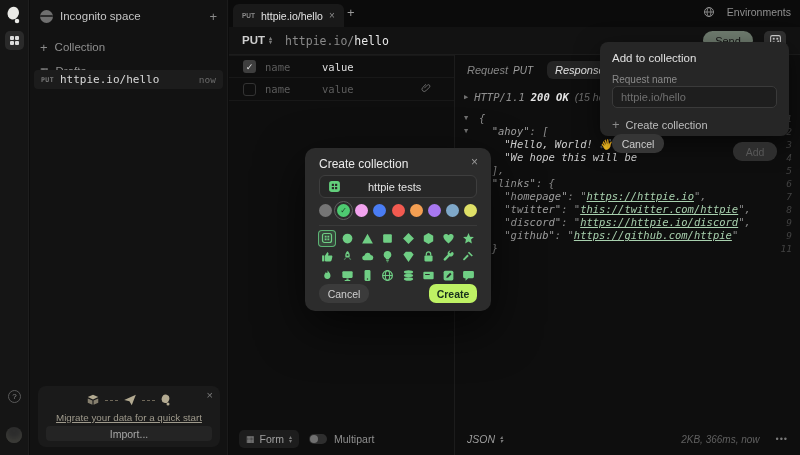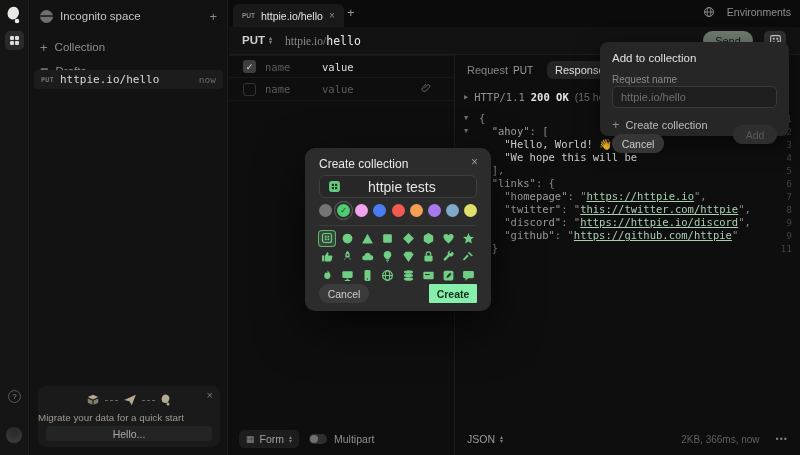--- a/index.html
+++ b/index.html
@@ -27,38 +27,38 @@
   #draft-item { position:absolute; left:4px; right:4px; top:70px; height:19px; background:#1c1c1c; border-radius:4px; display:flex; align-items:center; gap:6px; padding:0 7px; }
   #draft-method { font-size:6.5px; font-weight:bold; color:#7c7c7c; letter-spacing:.4px; }
   #draft-name { font-size:11px; color:#d9d9d9; }
   #draft-time { margin-left:auto; font-size:9.5px; color:#6a6a6a; }
 
   
   #migrate-card { position:absolute; left:8px; width:182px; top:386px; height:61px; background:#1a1a1a; border-radius:8px; }
   #migrate-close { position:absolute; right:7px; top:3px; color:#7a7a7a; font-size:11px; }
   #migrate-icons { position:absolute; left:0; right:0; top:7px; display:flex; align-items:center; justify-content:center; gap:5px; color:#b3aa91; }
   .dash-link { width:13px; border-top:1px dashed #6e6758; }
-  #migrate-msg { position:absolute; left:0; right:0; top:26px; font-size:9.8px; color:#9f9a8c; }
+  #migrate-msg { position:absolute; left:0; right:0; top:26px; text-align:center; font-size:9.8px; color:#9f9a8c;text-decoration:underline; }
   #import-btn { position:absolute; left:8px; right:8px; top:40px; height:15px; background:#242424; border-radius:4px; font-size:10.5px; color:#a8a8a8; display:flex; align-items:center; justify-content:center; }
 
   
   #main { position:absolute; left:229px; top:0; right:0; height:455px; background:#0e0e0e; }
   #tabstrip { position:absolute; left:0; right:0; top:0; height:27px; background:#0b0b0b; }
   #req-tab { position:absolute; left:4px; top:4px; height:23px; background:#191919; border-radius:6px 6px 0 0; display:flex; align-items:center; gap:6px; padding:0 9px; }
   #req-tab .m { font-size:6.5px; font-weight:bold; color:#8a8a8a; }
   #req-tab .t { font-size:10.5px; color:#e3e3e3; }
   #req-tab .x { font-size:10px; color:#8a8a8a; }
   #tab-plus { position:absolute; left:118px; top:5px; color:#9a9a9a; font-size:13px; }
   #env { position:absolute; right:9px; top:6px; display:flex; align-items:center; gap:12px; color:#8f8f8f; font-size:10.5px; }
 
   #urlbar { position:absolute; left:0; right:0; top:27px; height:28px; background:#121212; border-bottom:1px solid #1c1c1c; }
   #method { position:absolute; left:13px; top:7px; display:flex; align-items:center; gap:4px; font-size:11.5px; font-weight:bold; color:#cfcfcf; }
   .updown { display:inline-flex; flex-direction:column; line-height:4.5px; font-size:6px; color:#7a7a7a; }
   #url { position:absolute; left:56px; top:7px; font-size:11.5px; }
-  #url .host { color:#8a8a8a;font-family:Liberation Serif, serif; } #url .path { color:#e8e8e8; }
+  #url .host { color:#8a8a8a; } #url .path { color:#e8e8e8; }
   #send-btn { position:absolute; right:47px; top:4px; width:50px; height:19px; background:#6e7b6e; border-radius:10px; color:#141414; font-size:11px; font-weight:normal; display:flex; align-items:center; justify-content:center; }
   #collect-btn { position:absolute; right:14px; top:4px; width:22px; height:19px; background:#303030; border-radius:5px; display:flex; align-items:center; justify-content:center; color:#d0d0d0; }
 
   
   #panel-req { position:absolute; left:0; top:55px; width:226px; bottom:0; border-right:1px solid #1c1c1c; }
   #req-tabs { display:flex; align-items:center; height:30px; padding:0 10px; gap:14px; font-size:11px; color:#878787; }
   .tab-dot { display:inline-block; width:3.5px; height:3.5px; border-radius:50%; background:#6f6f6f; margin-left:4px; vertical-align:2px; }
   .pill-tab { background:#242424; border-radius:6px; padding:3px 8px; color:#e0e0e0; }
   #tab-params .count { color:#7a7a7a; margin-left:4px; }
   #code-toggle { margin-left:auto; color:#76d689; font-size:9.5px; font-weight:bold; letter-spacing:-.5px; }
@@ -72,21 +72,21 @@
   .kv-val.filled { color:#dedede; } .kv-val.empty { color:#5c5c5c; }
   .clip { position:absolute; right:22px; color:#707070; }
   #req-footer { position:absolute; left:0; right:0; bottom:7px; height:18px; display:flex; align-items:center; padding:0 10px; gap:10px; }
   #form-pill { display:flex; align-items:center; gap:5px; background:#1d1d1d; border-radius:5px; height:18px; padding:0 7px; font-size:10.5px; color:#a0a0a0; }
   .grid-glyph { color:#8a8a8a; font-size:9px; }
   #multipart-toggle { display:flex; align-items:center; gap:7px; font-size:10.5px; color:#8f8f8f; }
   .toggle-track { width:18px; height:10px; background:#2e2e2e; border-radius:5px; position:relative; }
   .toggle-knob { position:absolute; left:1px; top:1px; width:8px; height:8px; background:#707070; border-radius:50%; }
 
   
-  #panel-res { position:absolute; left:226px; top:55px; right:0; bottom:0; }
+  #panel-res { position:absolute; left:226px; top:55px; right:0; bottom:0;font-style:italic; }
   #res-tabs { display:flex; align-items:center; height:30px; padding:0 12px; gap:14px; font-size:11px; color:#878787; }
   .tab-badge { color:#9f9f9f; margin-left:5px; font-size:10px; }
   #status-line { position:absolute; left:9px; top:36px; display:flex; align-items:center; gap:6px; font-size:10.5px; }
   #status-line .arrow { font-size:7px; color:#6f6f6f; }
   #status-line .proto { color:#8f8f8f; }
   #status-line .code { color:#e5e5e5; font-weight:bold; }
   #status-line .hnote { color:#6f6f6f; font-family:"Liberation Sans",sans-serif; }
   #response-code { position:absolute; left:9px; right:4px; top:57px; font-size:10.5px; }
   .code-line { position:relative; height:13px; line-height:13px; white-space:pre; padding-left:15px; }
   .code-line .chev { position:absolute; left:0; top:0; font-size:7px; color:#6f6f6f; }
@@ -97,41 +97,41 @@
   #res-meta { margin-left:auto; font-size:10px; color:#606060; }
   #res-menu { color:#7a7a7a; letter-spacing:1px; font-size:9px; margin-left:10px; }
 
   
   #popover { position:absolute; left:600px; top:42px; width:189px; height:94px; background:#262626; border-radius:8px; box-shadow:0 8px 24px rgba(0,0,0,.55); z-index:30; }
   #popover .title { position:absolute; left:12px; top:10px; font-size:11.5px; color:#e0e0e0; }
   #popover .lbl { position:absolute; left:12px; top:32px; font-size:10px; color:#8a8a8a; }
   #pop-input { position:absolute; left:12px; right:12px; top:44px; height:22px; background:#1e1e1e; border:1px solid #3a3a3a; border-radius:5px; font-size:11px; color:#6f6f6f; display:flex; align-items:center; padding:0 8px; }
   #pop-create { position:absolute; left:12px; top:75px; display:flex; align-items:center; gap:6px; font-size:11px; color:#bdbdbd; }
   #pop-cancel { position:absolute; left:12px; top:92px; width:52px; height:19px; background:#363636; border-radius:9px; font-size:10.5px; color:#cdcdcd; display:flex; align-items:center; justify-content:center; }
-  #pop-add { position:absolute; right:12px; top:83px; width:44px; height:19px; background:#2e2e2e; border-radius:9px; font-size:10.5px; color:#585858; display:flex; align-items:center; justify-content:center; }
+  #pop-add { position:absolute; right:12px; top:100px; width:44px; height:19px; background:#2e2e2e; border-radius:9px; font-size:10.5px; color:#585858; display:flex; align-items:center; justify-content:center; }
 
   
   #modal { position:absolute; left:305px; top:148px; width:186px; height:163px; background:#2c2c2c; border-radius:10px; box-shadow:0 16px 48px rgba(0,0,0,.65); z-index:40; }
   #modal .title { position:absolute; left:14px; top:9px; font-size:12px; color:#eaeaea; }
   #modal-close { position:absolute; right:13px; top:7px; font-size:12px; color:#9a9a9a; }
   #name-input { position:absolute; left:14px; right:14px; top:27px; height:23px; background:#272727; border:1px solid #3e3e3e; border-radius:6px; display:flex; align-items:center; gap:7px; padding:0 8px; }
-  #name-input .txt { font-size:14px; color:#e4e4e4;padding-left:20px; }
+  #name-input .txt { font-size:11px; color:#e4e4e4;padding-left:20px; }
   #coll-icon { width:13px; height:13px; color:#63cf7c; }
   #swatch-row { position:absolute; left:14px; right:14px; top:55px; height:14px; display:flex; justify-content:space-between; align-items:center; }
   .swatch { width:13px; height:13px; border-radius:50%; position:relative; }
   .swatch.sel { outline:1.5px solid #5f5f5f; outline-offset:2px; }
   .swatch.sel:after { content:"✓"; position:absolute; inset:0; display:flex; align-items:center; justify-content:center; font-size:8px; color:#1c3a24; }
   #modal-divider { position:absolute; left:14px; right:14px; top:77px; border-top:1px solid #3a3a3a; }
   #icon-grid { position:absolute; left:12px; right:12px; top:81px; display:grid; grid-template-columns:repeat(8,1fr); grid-auto-rows:18.5px; align-items:center; justify-items:center; }
   .gicon { width:13px; height:13px; color:#6fce84; display:flex; align-items:center; justify-content:center; }
   .gicon svg { width:13px; height:13px; display:block; }
   .gicon.sel { width:18px; height:17px; background:#37463b; border-radius:4px; box-shadow:inset 0 0 0 1px #5cb474; }
   .gicon.sel svg { width:12px; height:12px; }
   #modal-cancel { position:absolute; left:14px; bottom:8px; width:50px; height:19px; background:#3b3b3b; border-radius:9px; font-size:10.5px; color:#cfcfcf; display:flex; align-items:center; justify-content:center; }
-  #modal-create { position:absolute; right:14px; bottom:8px; width:48px; height:19px; background:#86efac; border-radius:1px; font-size:10.5px; font-weight:bold; color:#17301d; display:flex; align-items:center; justify-content:center; }
+  #modal-create { position:absolute; right:14px; bottom:8px; width:48px; height:19px; background:#bef264; border-radius:7px; font-size:10.5px; font-weight:bold; color:#17301d; display:flex; align-items:center; justify-content:center; }
 
   .clickable { cursor:pointer; }
 </style>
 </head>
 <body>
 
 <div id="rail">
   <svg id="logo" viewBox="0 0 24 24">
     <ellipse cx="11" cy="9.5" rx="7.5" ry="8.5" fill="#e9e9e6" transform="rotate(18 11 9.5)"></ellipse>
     <circle cx="16" cy="20" r="3" fill="#e9e9e6"></circle>
@@ -179,21 +179,21 @@
       <svg width="14" height="14" viewBox="0 0 24 24" fill="currentColor">
           <path d="M2 12 22 3l-7 18-4-7-9-2z"></path>
         </svg>
       <span class="dash-link"></span>
       <svg width="12" height="12" viewBox="0 0 24 24">
           <ellipse cx="11" cy="9.5" rx="7.5" ry="8.5" fill="currentColor" transform="rotate(18 11 9.5)"></ellipse>
           <circle cx="16" cy="20" r="3" fill="currentColor"></circle>
         </svg>
     </div>
     <div id="migrate-msg">Migrate your data for a quick start</div>
-    <div id="import-btn" class="clickable">Hello...</div>
+    <div id="import-btn" class="clickable">Import...</div>
   </div>
 </div>
 
 <div id="main">
 
   <div id="tabstrip">
     <div id="req-tab" class="clickable">
       <span class="m">PUT</span>
       <span class="t">httpie.io/hello</span>
       <span class="x clickable">×</span>

